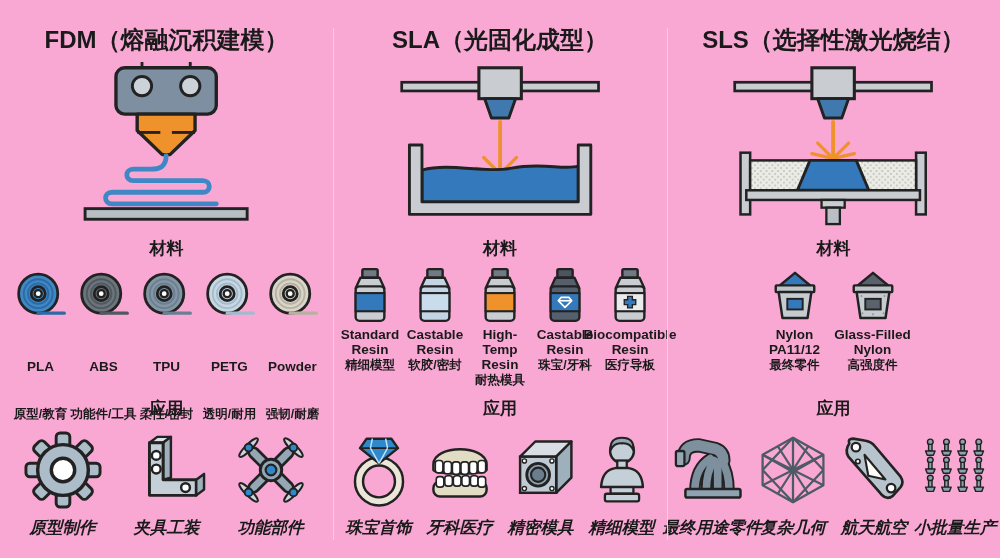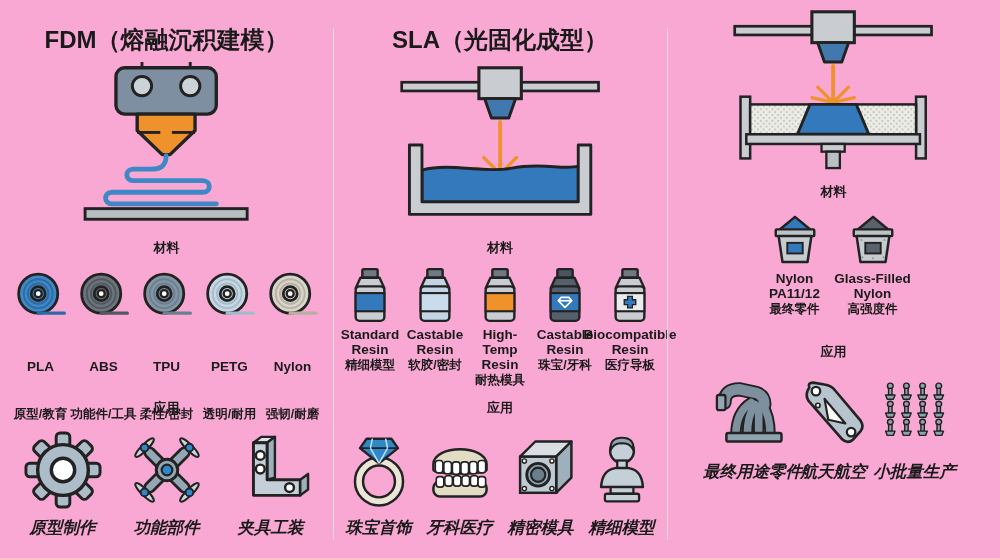--- a/index.html
+++ b/index.html
@@ -16,21 +16,21 @@
   .divider.d2{left:667px;}
   .col{display:flex;flex-direction:column;align-items:stretch;}
   .col-title{
     height:56px;display:flex;align-items:flex-end;justify-content:center;
     font-size:24px;font-weight:bold;letter-spacing:0;white-space:nowrap;
   }
   .illo{height:176px;display:flex;align-items:center;justify-content:center;}
   .illo svg{height:164px;width:auto;}
   .sec-header{
     height:32px;display:flex;align-items:center;justify-content:center;
-    font-size:13px;font-weight:bold;
+    font-size:17px;font-weight:bold;
   }
   .materials{height:126px;display:flex;justify-content:center;align-items:flex-start;padding-top:2px;}
   .mat{display:flex;flex-direction:column;align-items:center;text-align:center;}
   .col-fdm .mat{width:63px;gap:32px;}
   .col-sla .mat{width:65px;}
   .col-sls .mat{width:78px;}
   .mat-icon{height:58px;display:flex;align-items:center;justify-content:center;}
   .mat-name{font-size:13.5px;font-weight:bold;line-height:1.12;margin-top:3px;}
   .mat-desc{font-size:12.5px;font-weight:bold;line-height:1.2;margin-top:1px;white-space:nowrap;}
   .apps{flex:1;display:flex;justify-content:center;align-items:flex-start;padding-top:4px;}
@@ -129,21 +129,21 @@
         <span class="mat-icon">
           <svg viewBox="0 0 58 50" width="54" height="47">
             <circle cx="26" cy="23" r="21" stroke="#222" stroke-width="3" fill="#d9d5ca"></circle>
             <circle cx="26" cy="23" r="15.5" fill="none" stroke="#b8b1a1" stroke-width="2"></circle>
             <circle cx="26" cy="23" r="11" fill="none" stroke="#b8b1a1" stroke-width="2"></circle>
             <circle cx="26" cy="23" r="7.5" stroke="#222" stroke-width="3" fill="#d9d5ca"></circle>
             <circle cx="26" cy="23" r="3.8" fill="#fff" stroke="#222" stroke-width="2.5"></circle>
             <path d="M26,44 L54,44" stroke="#b8b1a1" stroke-width="3.5" stroke-linecap="round"></path>
           </svg>
           </span>
-        <div class="mat-name">Nylon</div>
+        <div class="mat-name">Powder</div>
         <div class="mat-desc">强韧/耐磨</div>
       </div>
     </div>
 
     <div class="sec-header">应用</div>
 
     <div class="apps">
       <div class="app">
         <span class="app-icon">
           <svg viewBox="0 0 80 80" width="78" height="78">
@@ -155,53 +155,53 @@
               <rect x="33" y="2" width="14" height="18" rx="4" transform="rotate(180,40,40)"></rect>
               <rect x="33" y="2" width="14" height="18" rx="4" transform="rotate(225,40,40)"></rect>
               <rect x="33" y="2" width="14" height="18" rx="4" transform="rotate(270,40,40)"></rect>
               <rect x="33" y="2" width="14" height="18" rx="4" transform="rotate(315,40,40)"></rect>
             </g>
             <circle cx="40" cy="40" r="26" fill="#adbcc9" stroke="#222" stroke-width="3.5"></circle>
             <circle cx="40" cy="40" r="12" fill="#fff" stroke="#222" stroke-width="3.5"></circle>
           </svg>
           </span>
         <div class="app-label">原型制作</div>
+      </div>
+      <div class="app">
+        <span class="app-icon">
+          <svg viewBox="0 0 80 80" width="78" height="78">
+            <polygon points="22,12 36,12 44,6 30,6" fill="#dbe2e8" stroke="#222" stroke-width="2.5" stroke-linejoin="round"></polygon>
+            <polygon points="36,12 44,6 44,48 36,50" fill="#9fb0bd" stroke="#222" stroke-width="2.5" stroke-linejoin="round"></polygon>
+            <path d="M22,12 L36,12 L36,50 L70,50 L70,66 L22,66 Z" fill="#c5cfd8" stroke="#222" stroke-width="3" stroke-linejoin="round"></path>
+            <polygon points="70,50 78,44 78,60 70,66" fill="#9fb0bd" stroke="#222" stroke-width="2.5" stroke-linejoin="round"></polygon>
+            <circle cx="29" cy="25" r="4.5" fill="#fff" stroke="#222" stroke-width="2.5"></circle>
+            <circle cx="29" cy="39" r="4.5" fill="#fff" stroke="#222" stroke-width="2.5"></circle>
+            <circle cx="59" cy="58" r="4.5" fill="#fff" stroke="#222" stroke-width="2.5"></circle>
+          </svg>
+          </span>
+        <div class="app-label">夹具工装</div>
       </div>
       <div class="app">
         <span class="app-icon">
           <svg viewBox="0 0 80 80" width="78" height="78">
             <ellipse cx="17" cy="17" rx="13" ry="3.2" transform="rotate(-45,17,17)" fill="#cfd6db" stroke="#222" stroke-width="2"></ellipse>
             <ellipse cx="63" cy="17" rx="13" ry="3.2" transform="rotate(45,63,17)" fill="#cfd6db" stroke="#222" stroke-width="2"></ellipse>
             <ellipse cx="17" cy="63" rx="13" ry="3.2" transform="rotate(45,17,63)" fill="#cfd6db" stroke="#222" stroke-width="2"></ellipse>
             <ellipse cx="63" cy="63" rx="13" ry="3.2" transform="rotate(-45,63,63)" fill="#cfd6db" stroke="#222" stroke-width="2"></ellipse>
             <rect x="10" y="35" width="60" height="10" rx="5" transform="rotate(45,40,40)" fill="#95a7b4" stroke="#222" stroke-width="2.8"></rect>
             <rect x="10" y="35" width="60" height="10" rx="5" transform="rotate(-45,40,40)" fill="#95a7b4" stroke="#222" stroke-width="2.8"></rect>
             <circle cx="17" cy="17" r="4" fill="#2f88c9" stroke="#222" stroke-width="2"></circle>
             <circle cx="63" cy="17" r="4" fill="#2f88c9" stroke="#222" stroke-width="2"></circle>
             <circle cx="17" cy="63" r="4" fill="#2f88c9" stroke="#222" stroke-width="2"></circle>
             <circle cx="63" cy="63" r="4" fill="#2f88c9" stroke="#222" stroke-width="2"></circle>
             <circle cx="40" cy="40" r="11" fill="#95a7b4" stroke="#222" stroke-width="3"></circle>
             <circle cx="40" cy="40" r="5.5" fill="#2f88c9" stroke="#222" stroke-width="2.2"></circle>
           </svg>
           </span>
         <div class="app-label">功能部件</div>
-      </div>
-      <div class="app">
-        <span class="app-icon">
-          <svg viewBox="0 0 80 80" width="78" height="78">
-            <polygon points="22,12 36,12 44,6 30,6" fill="#dbe2e8" stroke="#222" stroke-width="2.5" stroke-linejoin="round"></polygon>
-            <polygon points="36,12 44,6 44,48 36,50" fill="#9fb0bd" stroke="#222" stroke-width="2.5" stroke-linejoin="round"></polygon>
-            <path d="M22,12 L36,12 L36,50 L70,50 L70,66 L22,66 Z" fill="#c5cfd8" stroke="#222" stroke-width="3" stroke-linejoin="round"></path>
-            <polygon points="70,50 78,44 78,60 70,66" fill="#9fb0bd" stroke="#222" stroke-width="2.5" stroke-linejoin="round"></polygon>
-            <circle cx="29" cy="25" r="4.5" fill="#fff" stroke="#222" stroke-width="2.5"></circle>
-            <circle cx="29" cy="39" r="4.5" fill="#fff" stroke="#222" stroke-width="2.5"></circle>
-            <circle cx="59" cy="58" r="4.5" fill="#fff" stroke="#222" stroke-width="2.5"></circle>
-          </svg>
-          </span>
-        <div class="app-label">夹具工装</div>
       </div>
     </div>
   </div>
 
   <div class="col col-sla">
     <div class="col-title">SLA（光固化成型）</div>
 
     <div class="illo">
       <svg viewBox="0 0 220 170">
         <rect x="8" y="21" width="204" height="9" fill="#c9cdd1" stroke="#222" stroke-width="2.8"></rect>
@@ -360,20 +360,21 @@
             <rect x="28" y="58" width="24" height="7" fill="#c5cfd8" stroke="#222" stroke-width="2.4"></rect>
             <rect x="22" y="65" width="36" height="8" rx="2" fill="#c5cfd8" stroke="#222" stroke-width="2.4"></rect>
           </svg>
           </span>
         <div class="app-label">精细模型</div>
       </div>
     </div>
   </div>
 
   <div class="col col-sls">
+    <div class="col-title">SLS（选择性激光烧结）</div>
 
     <div class="illo">
       <svg viewBox="0 0 220 170">
         <defs>
           <pattern id="powderDots" width="6" height="6" patternUnits="userSpaceOnUse">
             <rect width="6" height="6" fill="#ecece7"></rect>
             <circle cx="2" cy="2" r="0.9" fill="#b8b8b0"></circle>
             <circle cx="5" cy="5" r="0.9" fill="#b8b8b0"></circle>
           </pattern>
         </defs>
@@ -453,20 +454,34 @@
             </g>
             <rect x="2" y="20" width="9" height="16" rx="2" fill="#95a7b4" stroke="#222" stroke-width="2.4"></rect>
             <rect x="12" y="60" width="58" height="9" rx="2" fill="#8fa2b0" stroke="#222" stroke-width="2.6"></rect>
           </svg>
           </span>
         <div class="app-label">最终用途零件</div>
       </div>
       <div class="app">
         <span class="app-icon">
           <svg viewBox="0 0 80 80" width="76" height="76">
+            <g fill="none" stroke="#4e5a66" stroke-width="2.4" stroke-linejoin="round">
+              <polygon points="40,6 72,24 72,56 40,74 8,56 8,24"></polygon>
+              <path d="M8,24 L40,42 L72,24 M40,42 L40,74 M40,6 L40,42"></path>
+              <path d="M8,24 L72,56 M72,24 L8,56"></path>
+              <path d="M40,6 L8,40 M40,6 L72,40 M8,40 L40,74 M72,40 L40,74"></path>
+              <path d="M24,15 L56,65 M56,15 L24,65"></path>
+            </g>
+          </svg>
+          </span>
+        <div class="app-label">复杂几何</div>
+      </div>
+      <div class="app">
+        <span class="app-icon">
+          <svg viewBox="0 0 80 80" width="76" height="76">
             <path d="M14,12 Q12,7 18,7 L30,9 Q37,10 41,15 L68,47 Q72,53 68,58 L60,67 Q54,72 48,66 L13,26 Q9,19 14,12 Z" fill="#b7c3cd" stroke="#222" stroke-width="2.8" stroke-linejoin="round"></path>
             <polygon points="30,24 52,50 34,46" fill="#fcfbf8" stroke="#222" stroke-width="2.2" stroke-linejoin="round"></polygon>
             <circle cx="21" cy="16" r="4.5" fill="#fff" stroke="#222" stroke-width="2.4"></circle>
             <circle cx="58" cy="59" r="4.5" fill="#fff" stroke="#222" stroke-width="2.4"></circle>
             <circle cx="23" cy="31" r="2.3" fill="#fff" stroke="#222" stroke-width="1.8"></circle>
           </svg>
           </span>
         <div class="app-label">航天航空</div>
       </div>
       <div class="app">

